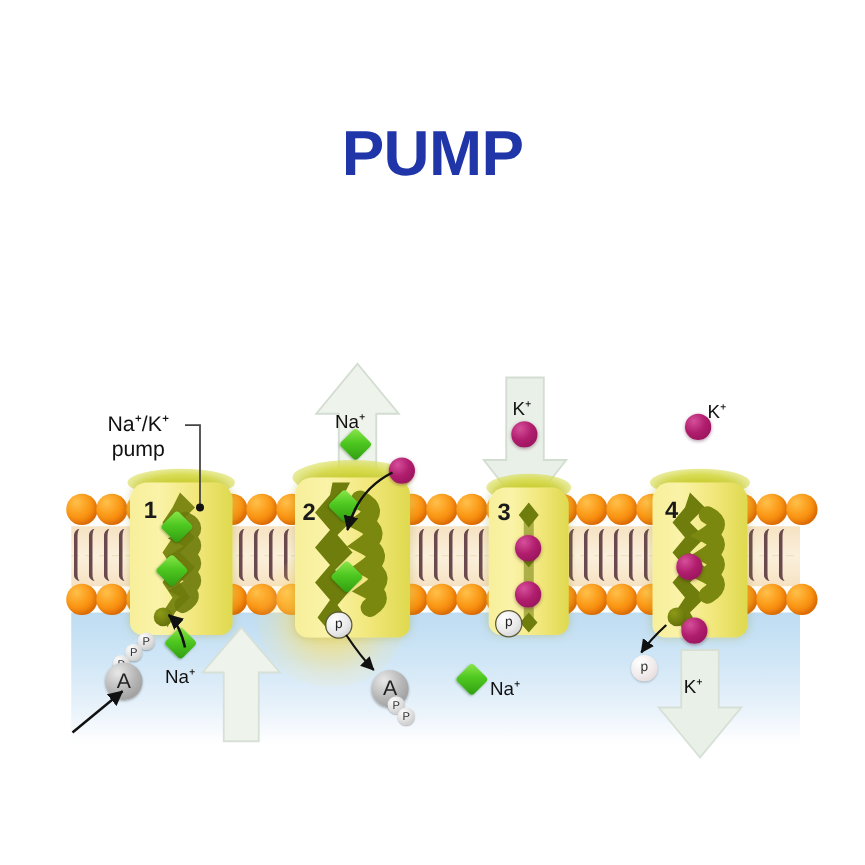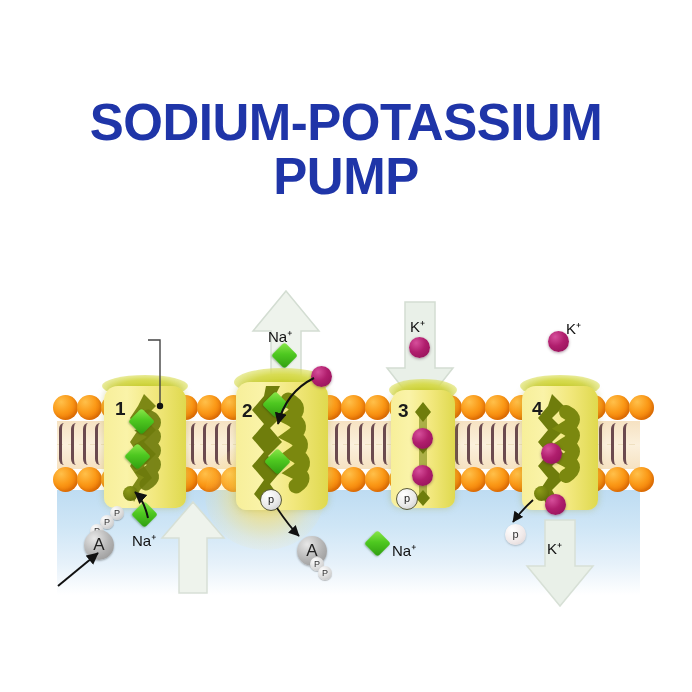--- a/index.html
+++ b/index.html
@@ -149,21 +149,20 @@
     background:radial-gradient(circle at 35% 30%, #8c9a18 0%, #6d7a0c 60%, #5a6608 100%);
   }
   svg.overlay{position:absolute;left:0;top:0;width:692px;height:692px;pointer-events:none;}
 </style>
 </head>
 <body>
 
 <div id="stage">
 
   <div class="title">
-    <div>SODIUM-POTASSIUM</div>
     <div>PUMP</div>
   </div>
 
   <div class="cytoplasm"></div>
 
   <div class="bigarrow" style="left:251px;top:289px;">
     <svg width="70" height="122" viewBox="0 0 70 122">
       <path d="M35 2 L68 42 L50 42 L50 120 L20 120 L20 42 L2 42 Z" fill="#eef3ec" stroke="#d3ddd2" stroke-width="1.5"></path>
     </svg>
   </div>
@@ -368,20 +367,24 @@
 
   <div class="atp-p" style="left:110px;top:506px;">P</div>
   <div class="atp-p" style="left:100px;top:515px;">P</div>
   <div class="atp-p" style="left:90px;top:524px;">P</div>
   <div class="atp-a" style="left:84px;top:530px;">A</div>
 
   <div class="atp-a" style="left:297px;top:536px;">A</div>
   <div class="atp-p" style="left:310px;top:557px;">P</div>
   <div class="atp-p" style="left:318px;top:566px;">P</div>
 
+  <div class="lbl-pump" style="left:86px;top:330px;">
+    <div>Na⁺/K⁺</div>
+    <div>pump</div>
+  </div>
 
   <svg class="overlay" viewBox="0 0 692 692">
     <defs>
       <marker id="ah" markerWidth="7" markerHeight="7" refX="5.6" refY="3" orient="auto">
         <path d="M0,0 L6,3 L0,6 z" fill="#111"></path>
       </marker>
     </defs>
 
     <path d="M148 340 L160 340 L160 405" stroke="#444" stroke-width="1.4" fill="none"></path>
     <circle cx="160" cy="406" r="3.2" fill="#111"></circle>

